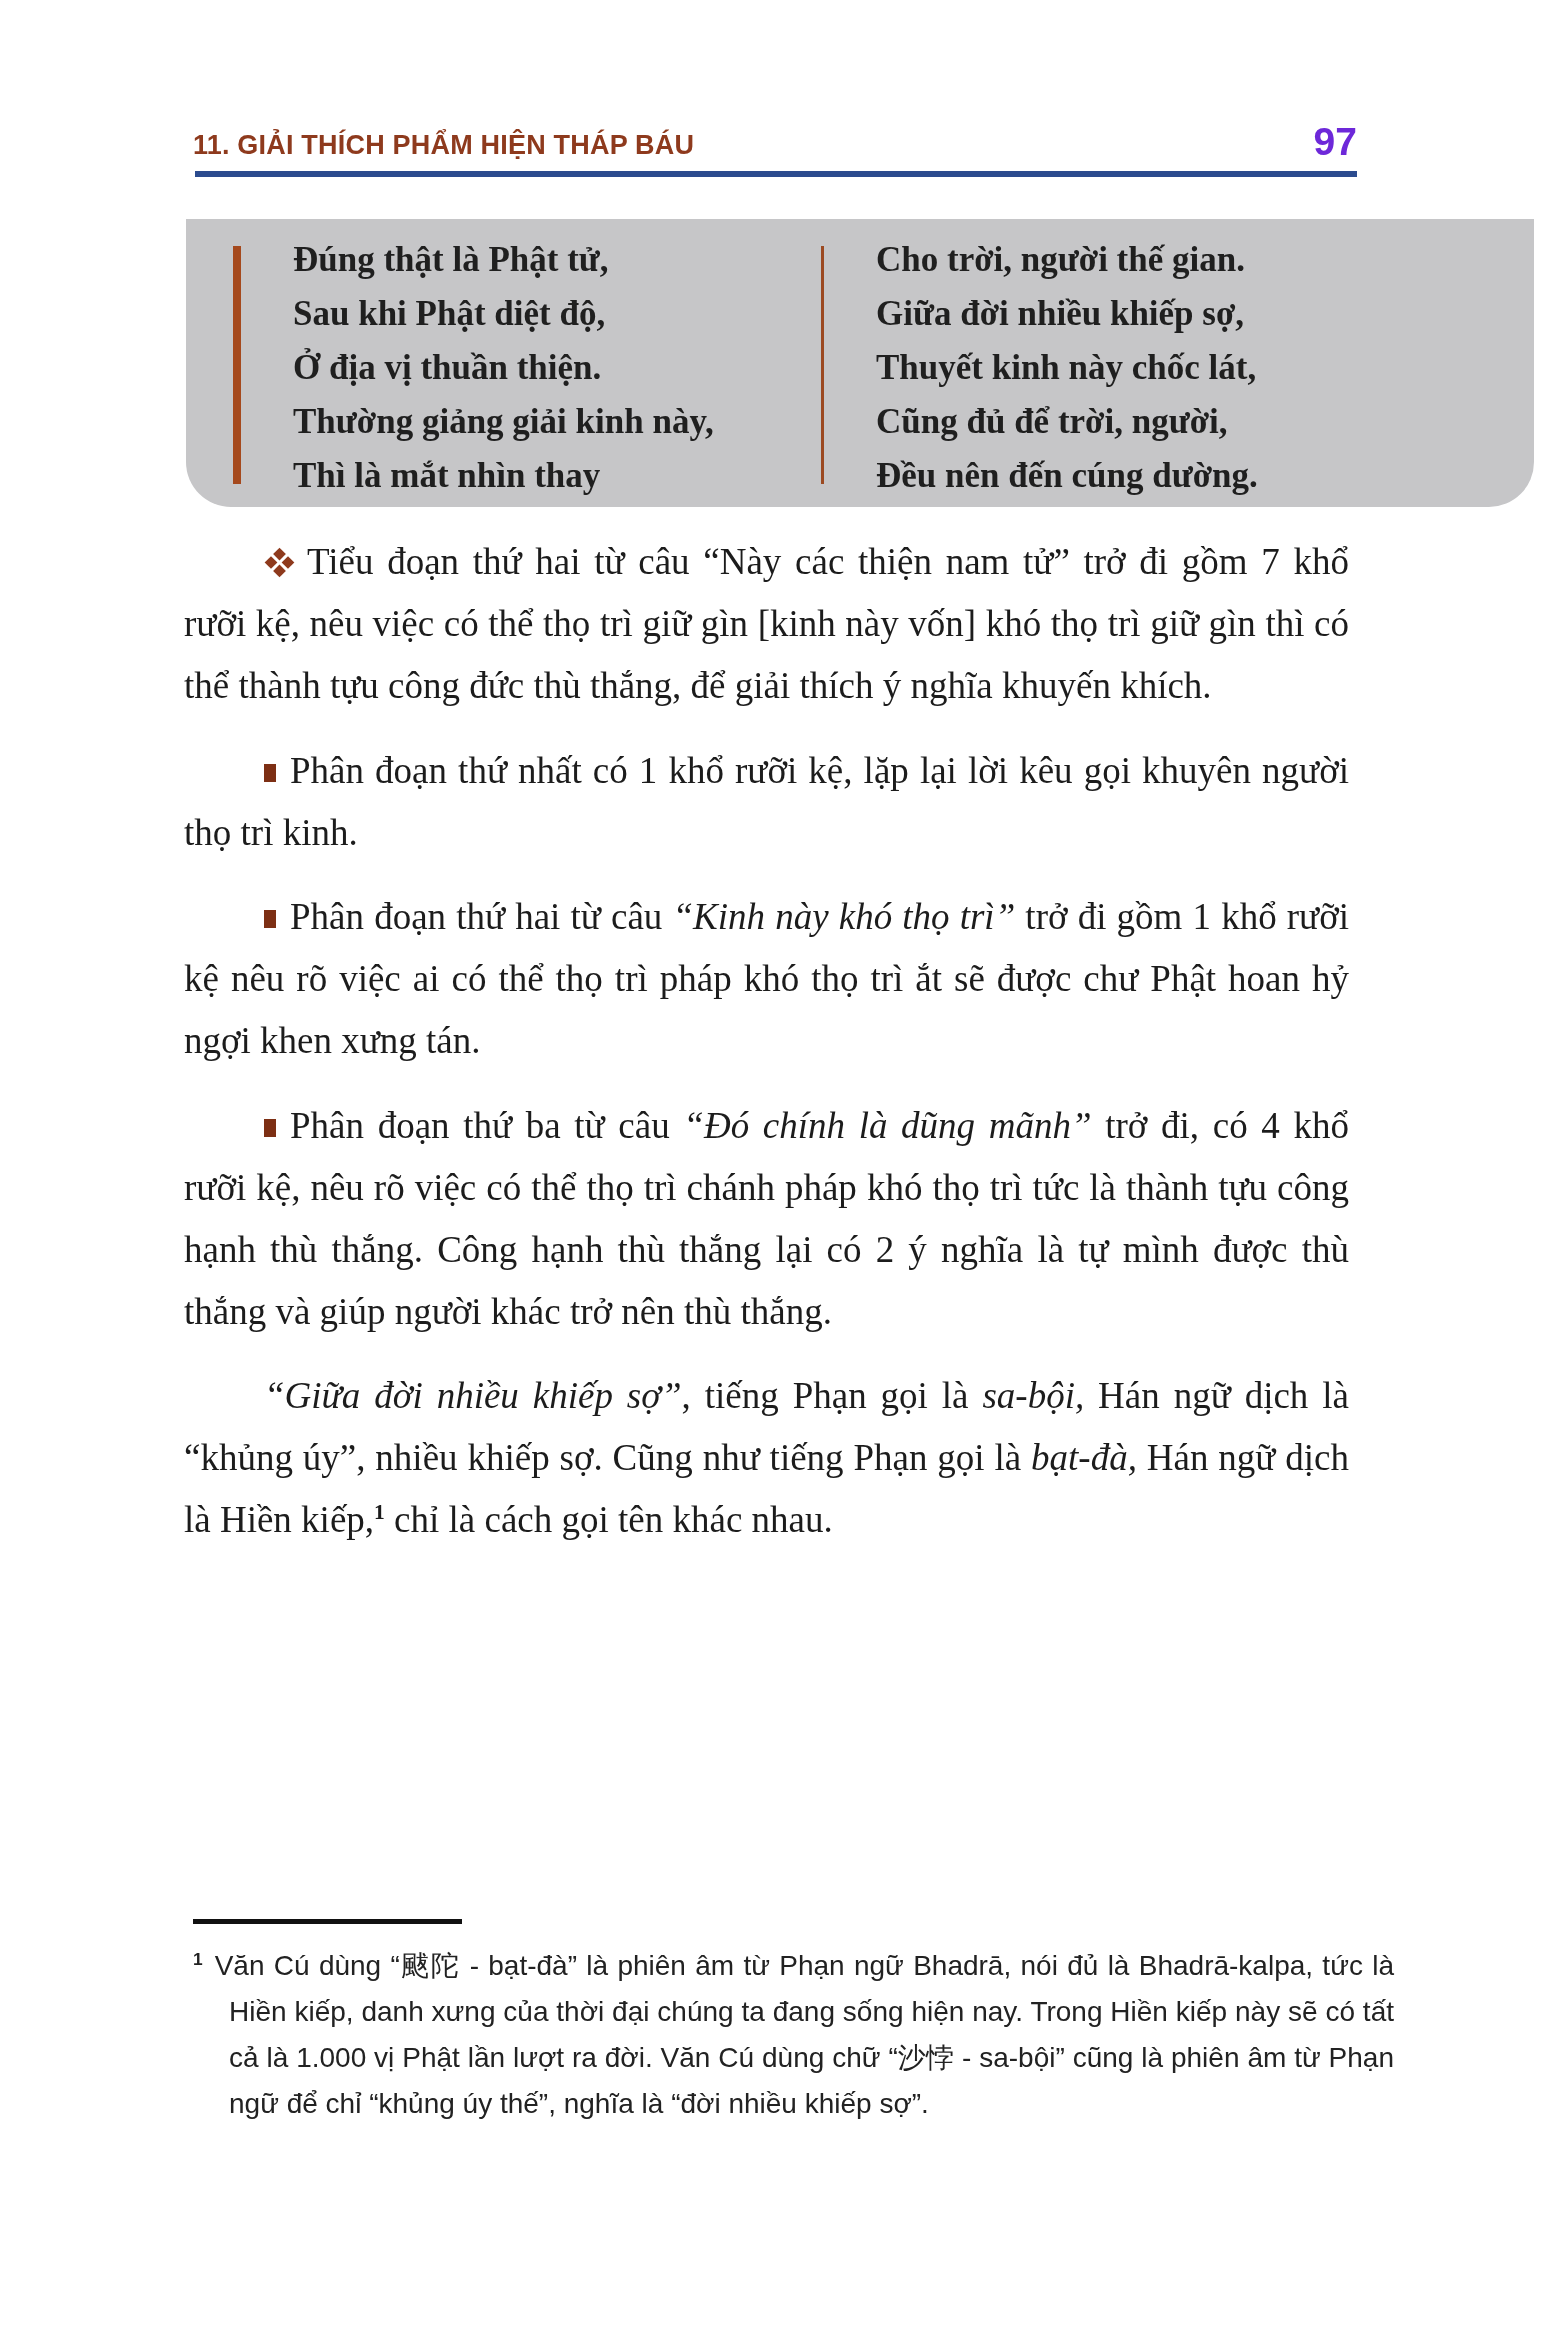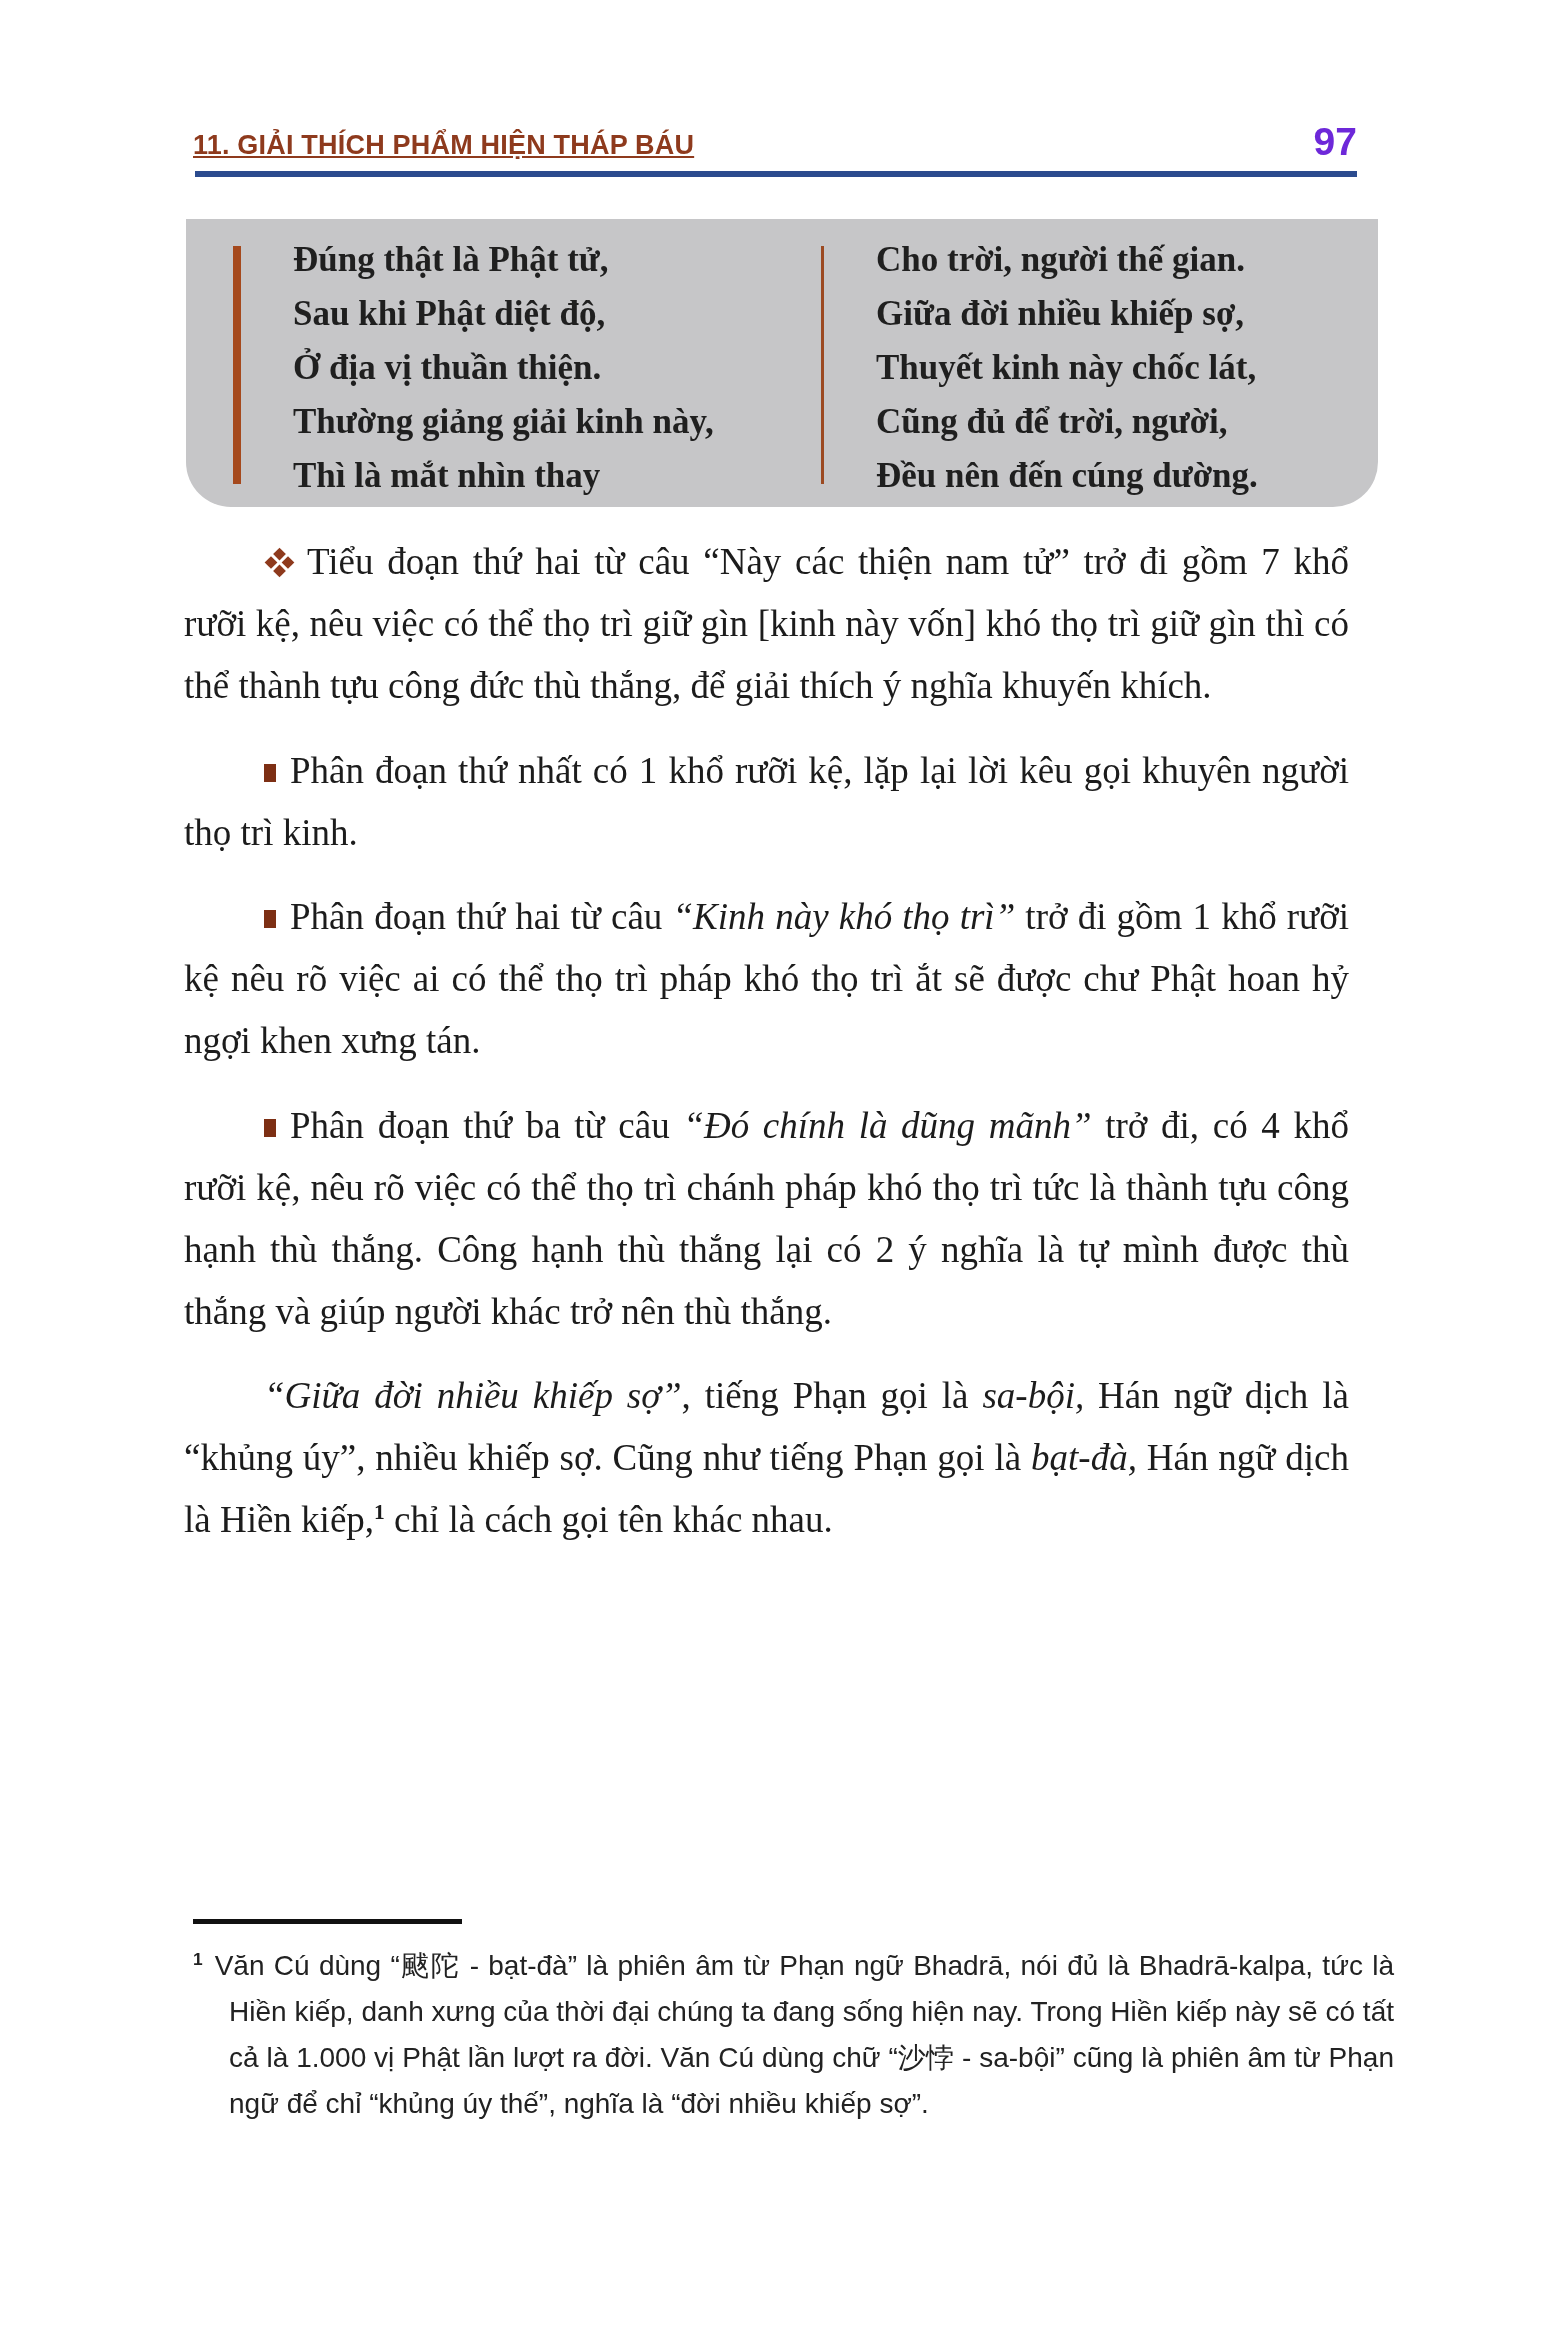--- a/index.html
+++ b/index.html
@@ -9,35 +9,35 @@
     background:#ffffff;
     font-family:"Liberation Serif","DejaVu Serif",serif;
     color:#1c1c1c;
     overflow:hidden;
   }
   
   .chapter-title{
     position:absolute;left:193px;top:130px;
     font-family:"Liberation Sans","DejaVu Sans",sans-serif;
     font-weight:bold;font-size:27px;letter-spacing:0.2px;
-    color:#8e3a1d;white-space:nowrap;text-decoration:underline;
+    color:#8e3a1d;white-space:nowrap;
   }
   .page-number{
     position:absolute;left:1214px;top:120px;width:143px;
     text-align:right;
     font-family:"Liberation Sans","DejaVu Sans",sans-serif;
     font-weight:bold;font-size:39px;color:#6d28d9;
   }
   .header-rule{
     position:absolute;left:195px;top:171px;width:1162px;height:6px;
     background:#2b4b8e;
   }
   
   .verse-box{
-    position:absolute;left:186px;top:219px;width:1192px;height:288px;
+    position:absolute;left:186px;top:219px;width:1348px;height:288px;
     background:#c6c6c8;
     border-radius:0 0 45px 45px;
   }
   .verse-bar{
     position:absolute;left:47px;top:27px;width:7.8px;height:238px;
     background:#a5491d;
   }
   .verse-divider{
     position:absolute;left:635px;top:27px;width:2.6px;height:238px;
     background:#9c4a22;

